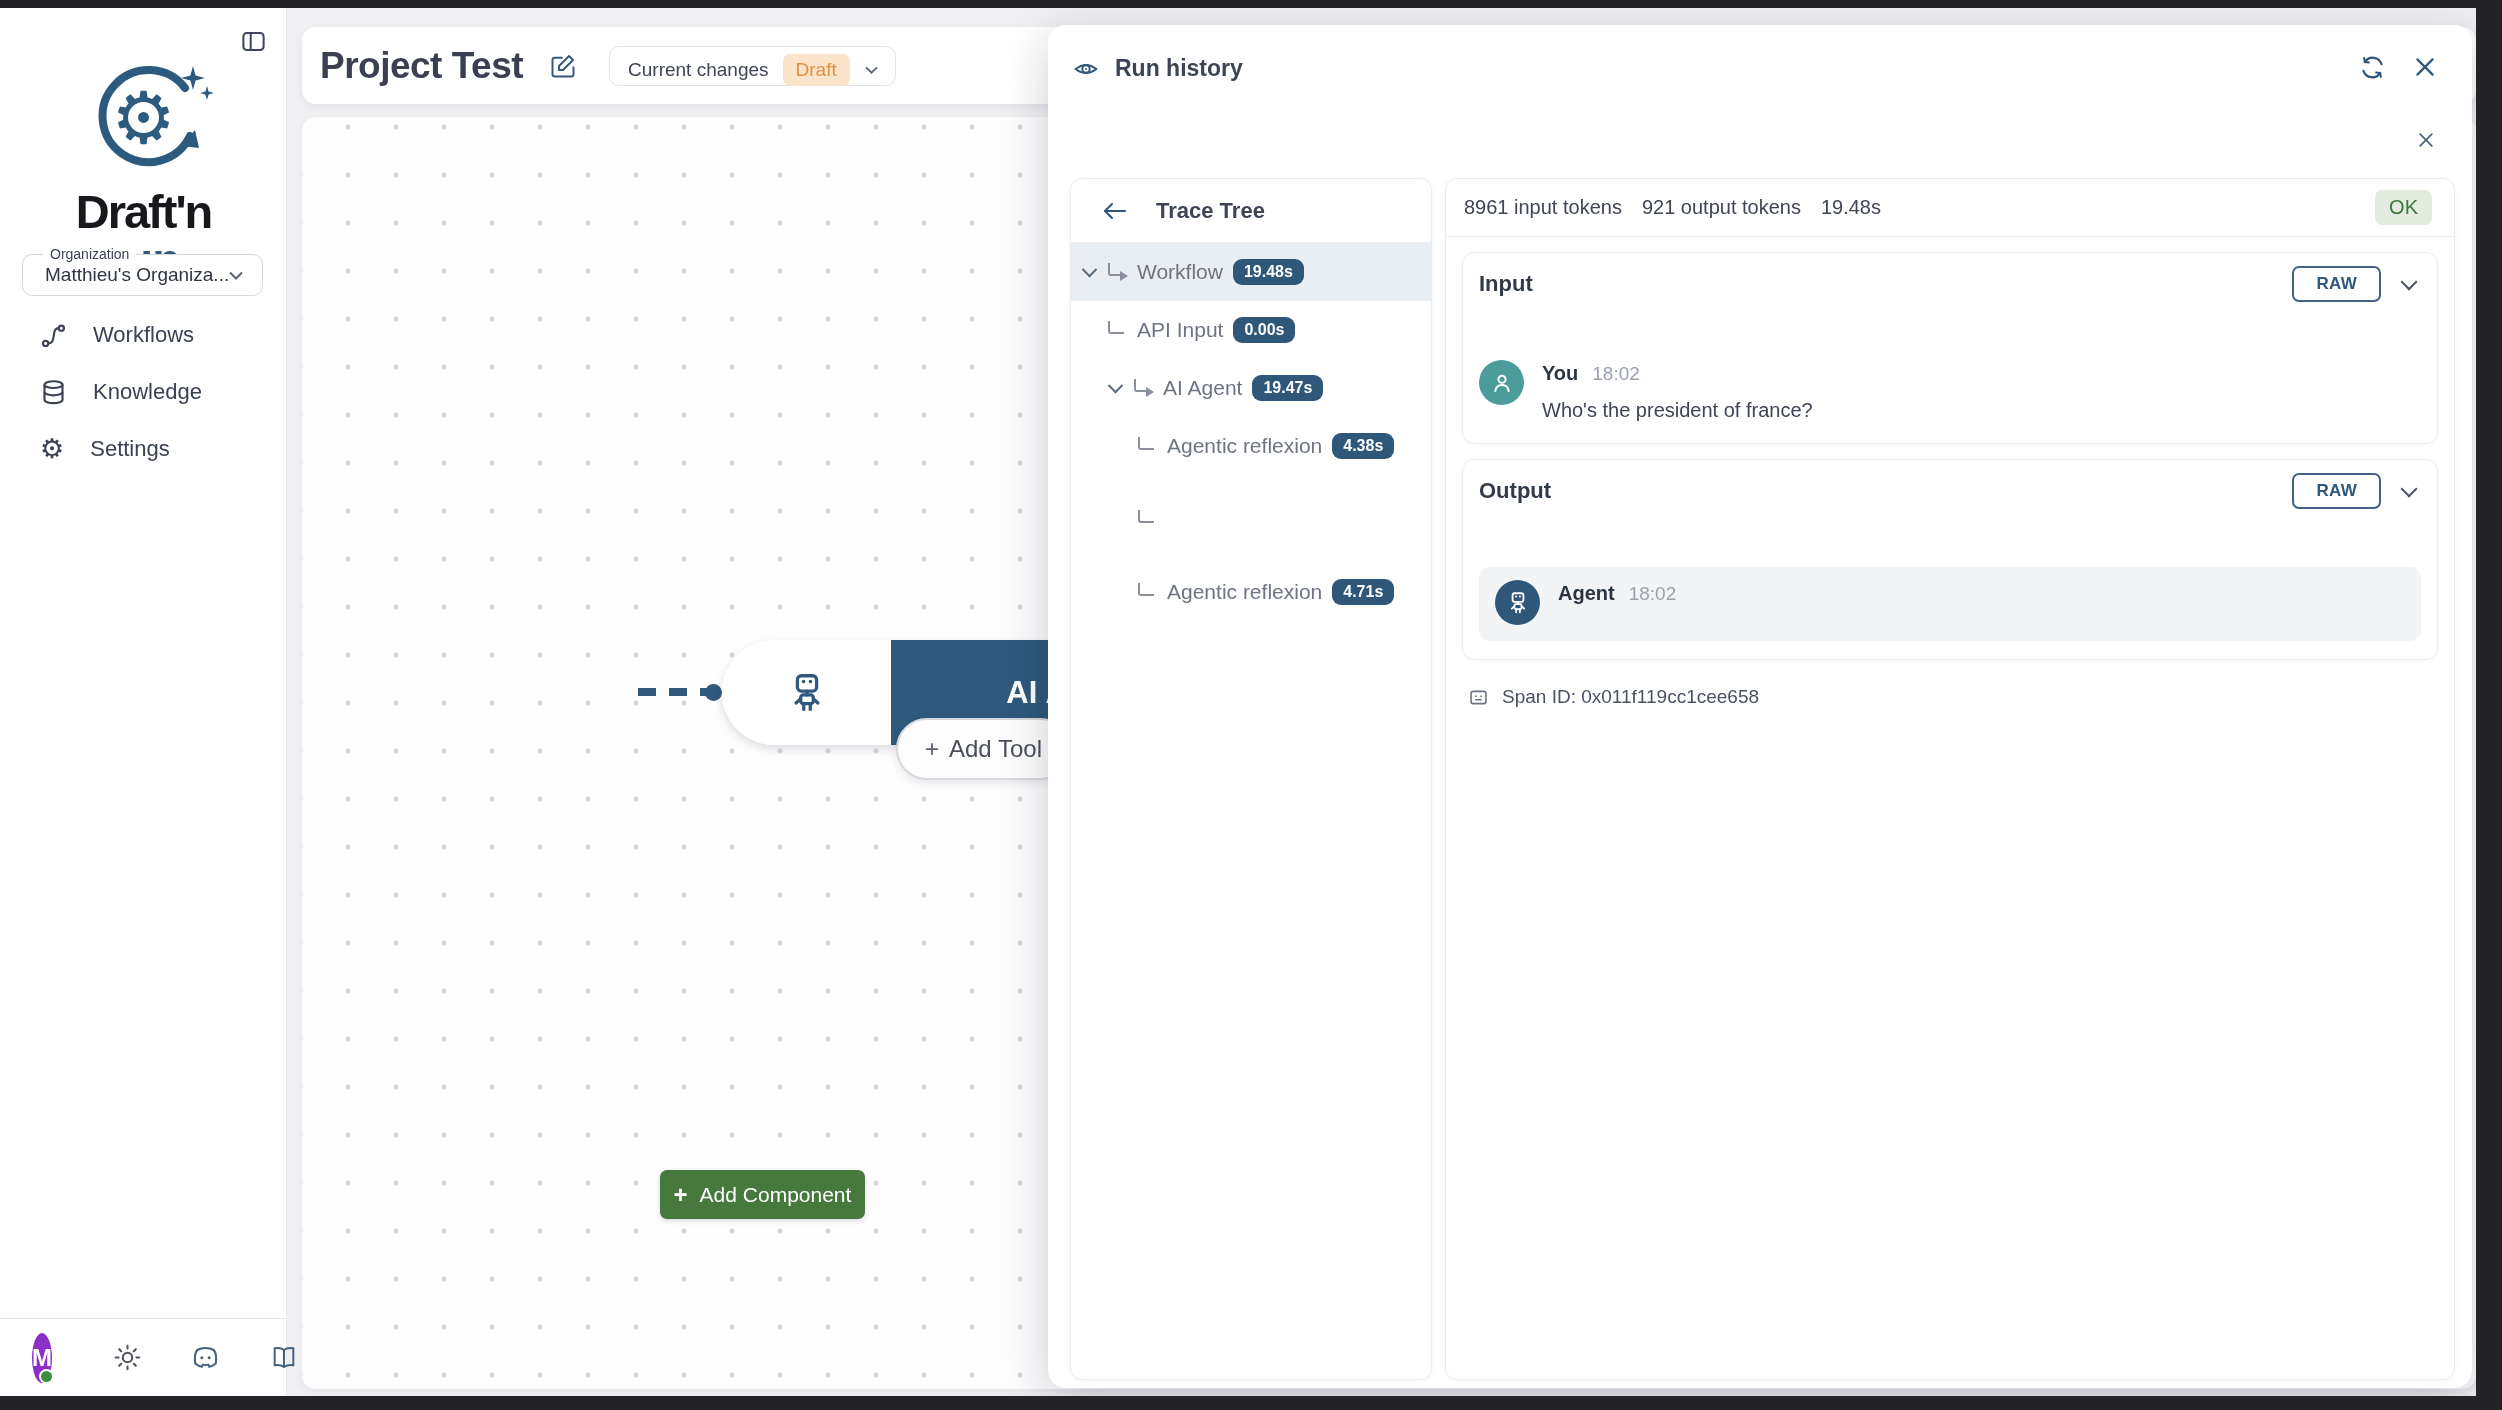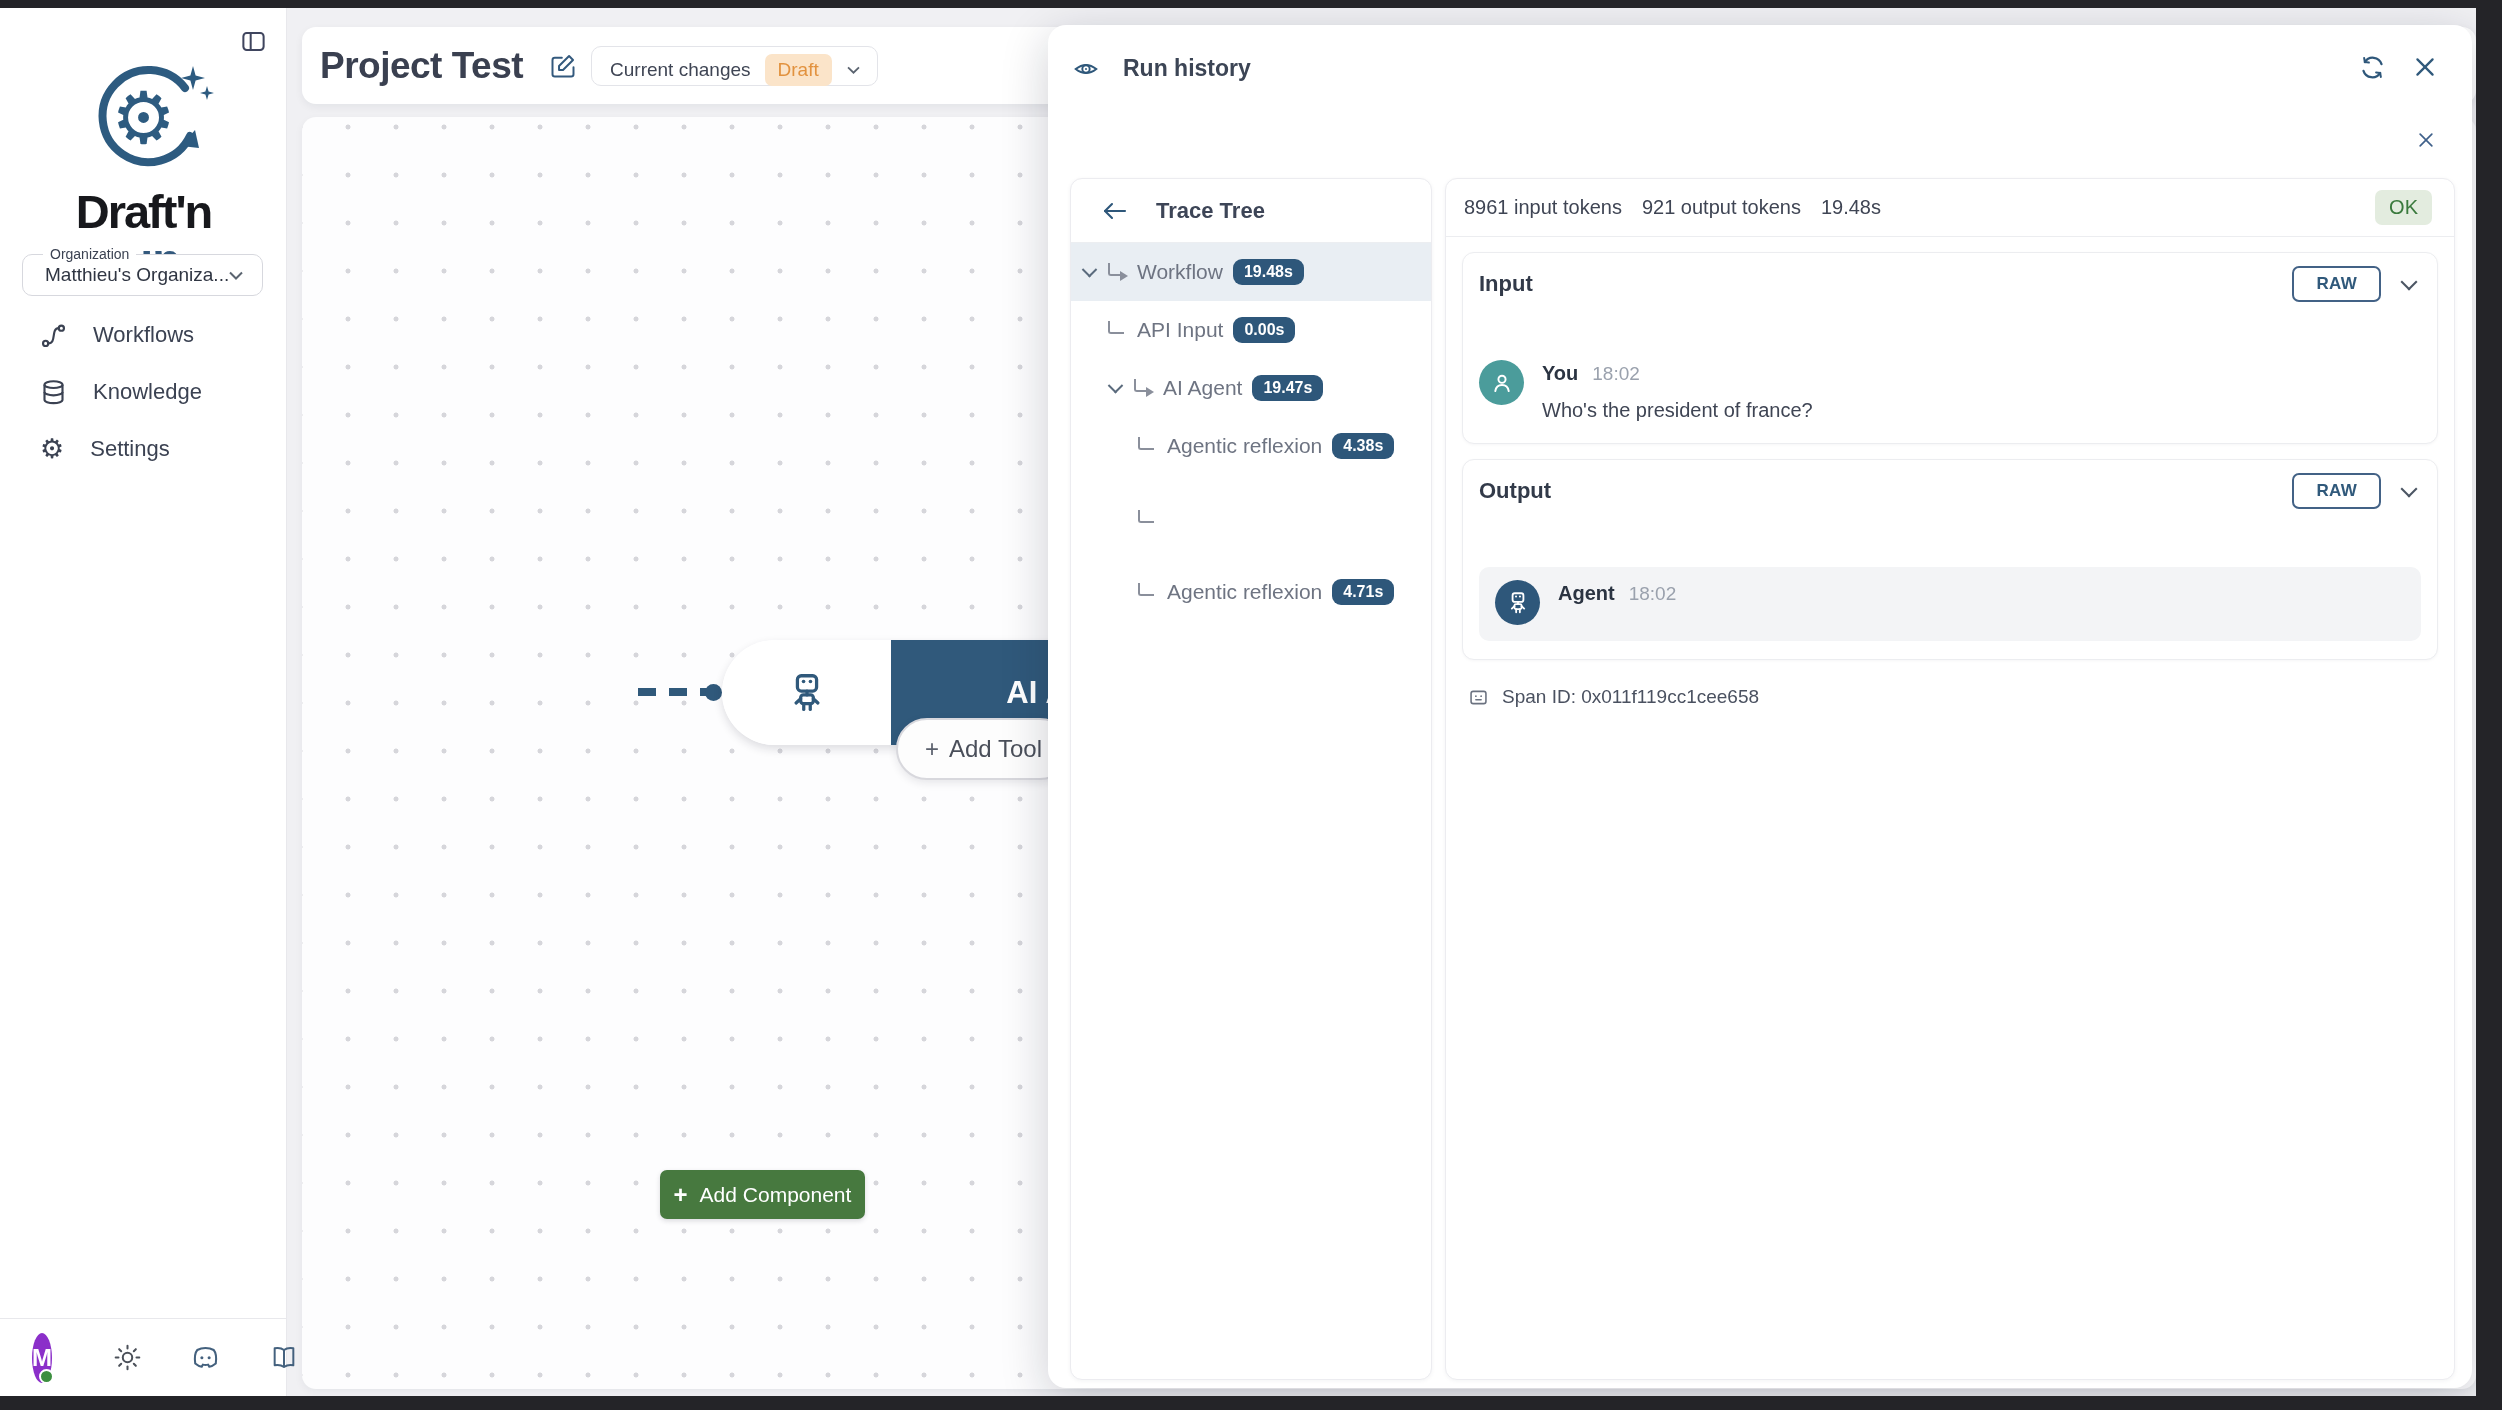--- a/index.html
+++ b/index.html
@@ -26,21 +26,21 @@
   .side-foot { position:absolute; left:0; bottom:0; width:100%; height:78px; border-top:1px solid #e8e8ec; display:flex; align-items:center; padding:0 26px 0 32px; gap:0; }
   .avatar { position:relative; width:50px; height:50px; border-radius:50%; background:#8b2fc9; color:#fff; font-size:24px; font-weight:700; display:flex; align-items:center; justify-content:center; cursor:pointer; }
   .avatar .dot { position:absolute; right:-2px; bottom:-1px; width:15px; height:15px; border-radius:50%; background:#3c8f3f; border:2.5px solid #fff; }
   .foot-icons { display:flex; align-items:center; gap:50px; margin-left:62px; }
   .foot-icons > span { cursor:pointer; display:flex; }
 
   
   .page-header { position:absolute; left:302px; top:19px; width:2174px; height:77px; background:#fff; border-radius:14px; box-shadow:0 3px 8px rgba(25,30,50,.06); display:flex; align-items:center; padding:0 18px; }
   .page-title { font-size:37px; font-weight:600; color:#3a4050; letter-spacing:-.5px; }
   .edit-btn { margin-left:26px; display:flex; cursor:pointer; }
-  .version-pill { margin-left:14px; height:40px; border:1px solid #e3e4e9; border-radius:10px; display:flex; align-items:center; gap:14px; padding:8px 16px 0 18px; cursor:pointer; background:#fff; }
+  .version-pill { margin-left:32px; height:40px; border:1px solid #e3e4e9; border-radius:10px; display:flex; align-items:center; gap:14px; padding:8px 16px 0 18px; cursor:pointer; background:#fff; }
   .version-label { font-size:19px; color:#3f4554; }
   .draft-badge { background:#fbe4c9; color:#e2923f; font-size:19px; padding:5px 13px; border-radius:7px; }
 
   .canvas-card { position:absolute; left:302px; top:109px; width:2174px; height:1272px; background:#fdfdfe; border-radius:14px; box-shadow:0 3px 8px rgba(25,30,50,.05);
     background-image:radial-gradient(circle,#d6d6db 2.2px, transparent 2.8px); background-size:48px 48px; background-position:22px 34px; }
 
   .dash { position:absolute; height:8px; background:repeating-linear-gradient(90deg,#30597b 0 18px, transparent 18px 31px); top:571px; }
   .dash-left { left:336px; width:72px; }
   .dash-right { left:958px; width:100px; }
   .handle { position:absolute; width:17px; height:17px; border-radius:50%; background:#30597b; top:567px; }
@@ -49,21 +49,21 @@
   .agent-node { position:absolute; left:420px; top:523px; width:528px; height:105px; border-radius:53px; display:flex; overflow:hidden; box-shadow:0 4px 10px rgba(25,30,50,.14); cursor:pointer; }
   .agent-node .icon-part { width:169px; background:#ffffff; display:flex; align-items:center; justify-content:center; color:#30597b; }
   .agent-node .label-part { flex:1; background:#30597b; color:#fff; display:flex; align-items:center; justify-content:center; font-size:31px; font-weight:700; letter-spacing:.3px; }
   .add-tool { position:absolute; left:594px; top:601px; width:175px; height:62px; background:#fdfdfd; border:2px solid #d8d8dd; border-radius:31px; box-shadow:0 3px 8px rgba(25,30,50,.10); display:flex; align-items:center; justify-content:center; gap:10px; font-size:24px; color:#4a4f5a; cursor:pointer; }
   .add-component { position:absolute; left:358px; top:1053px; width:205px; height:49px; background:#47793f; border-radius:7px; color:#fff; display:flex; align-items:center; justify-content:center; gap:12px; font-size:21px; cursor:pointer; box-shadow:0 2px 5px rgba(25,30,50,.15); }
   .plus { font-size:24px; font-weight:700; line-height:1; }
 
   
   .overlay { position:absolute; left:1048px; top:17px; width:1424px; height:1363px; background:#fff; border-radius:18px; box-shadow:0 12px 48px rgba(15,20,40,.20); }
   .rh-head { position:absolute; left:0; top:0; width:100%; height:88px; }
-  .rh-title-row { position:absolute; left:25px; top:30px; display:flex; align-items:center; gap:24px; }
+  .rh-title-row { position:absolute; left:25px; top:30px; display:flex; align-items:center; gap:16px; }
   .rh-title { font-size:23px; font-weight:600; color:#3c4555; }
   .rh-refresh { position:absolute; right:86px; top:29px; cursor:pointer; display:flex; }
   .rh-close { position:absolute; right:34px; top:29px; cursor:pointer; display:flex; }
   .rh-close-sm { position:absolute; right:36px; top:105px; cursor:pointer; display:flex; }
 
   .trace-card { position:absolute; left:22px; top:153px; width:362px; height:1202px; border:1px solid #ececf0; border-radius:12px; background:#fff; box-shadow:0 1px 4px rgba(25,30,50,.05); overflow:hidden; }
   .trace-head { height:64px; display:flex; align-items:center; gap:28px; padding:0 0 0 30px; border-bottom:1px solid #eceef1; }
   .trace-title { font-size:22px; font-weight:600; color:#3d4557; }
   .back-arrow { display:flex; cursor:pointer; }
   .t-row { display:flex; align-items:center; gap:13px; min-height:58px; padding-right:10px; cursor:pointer; }

